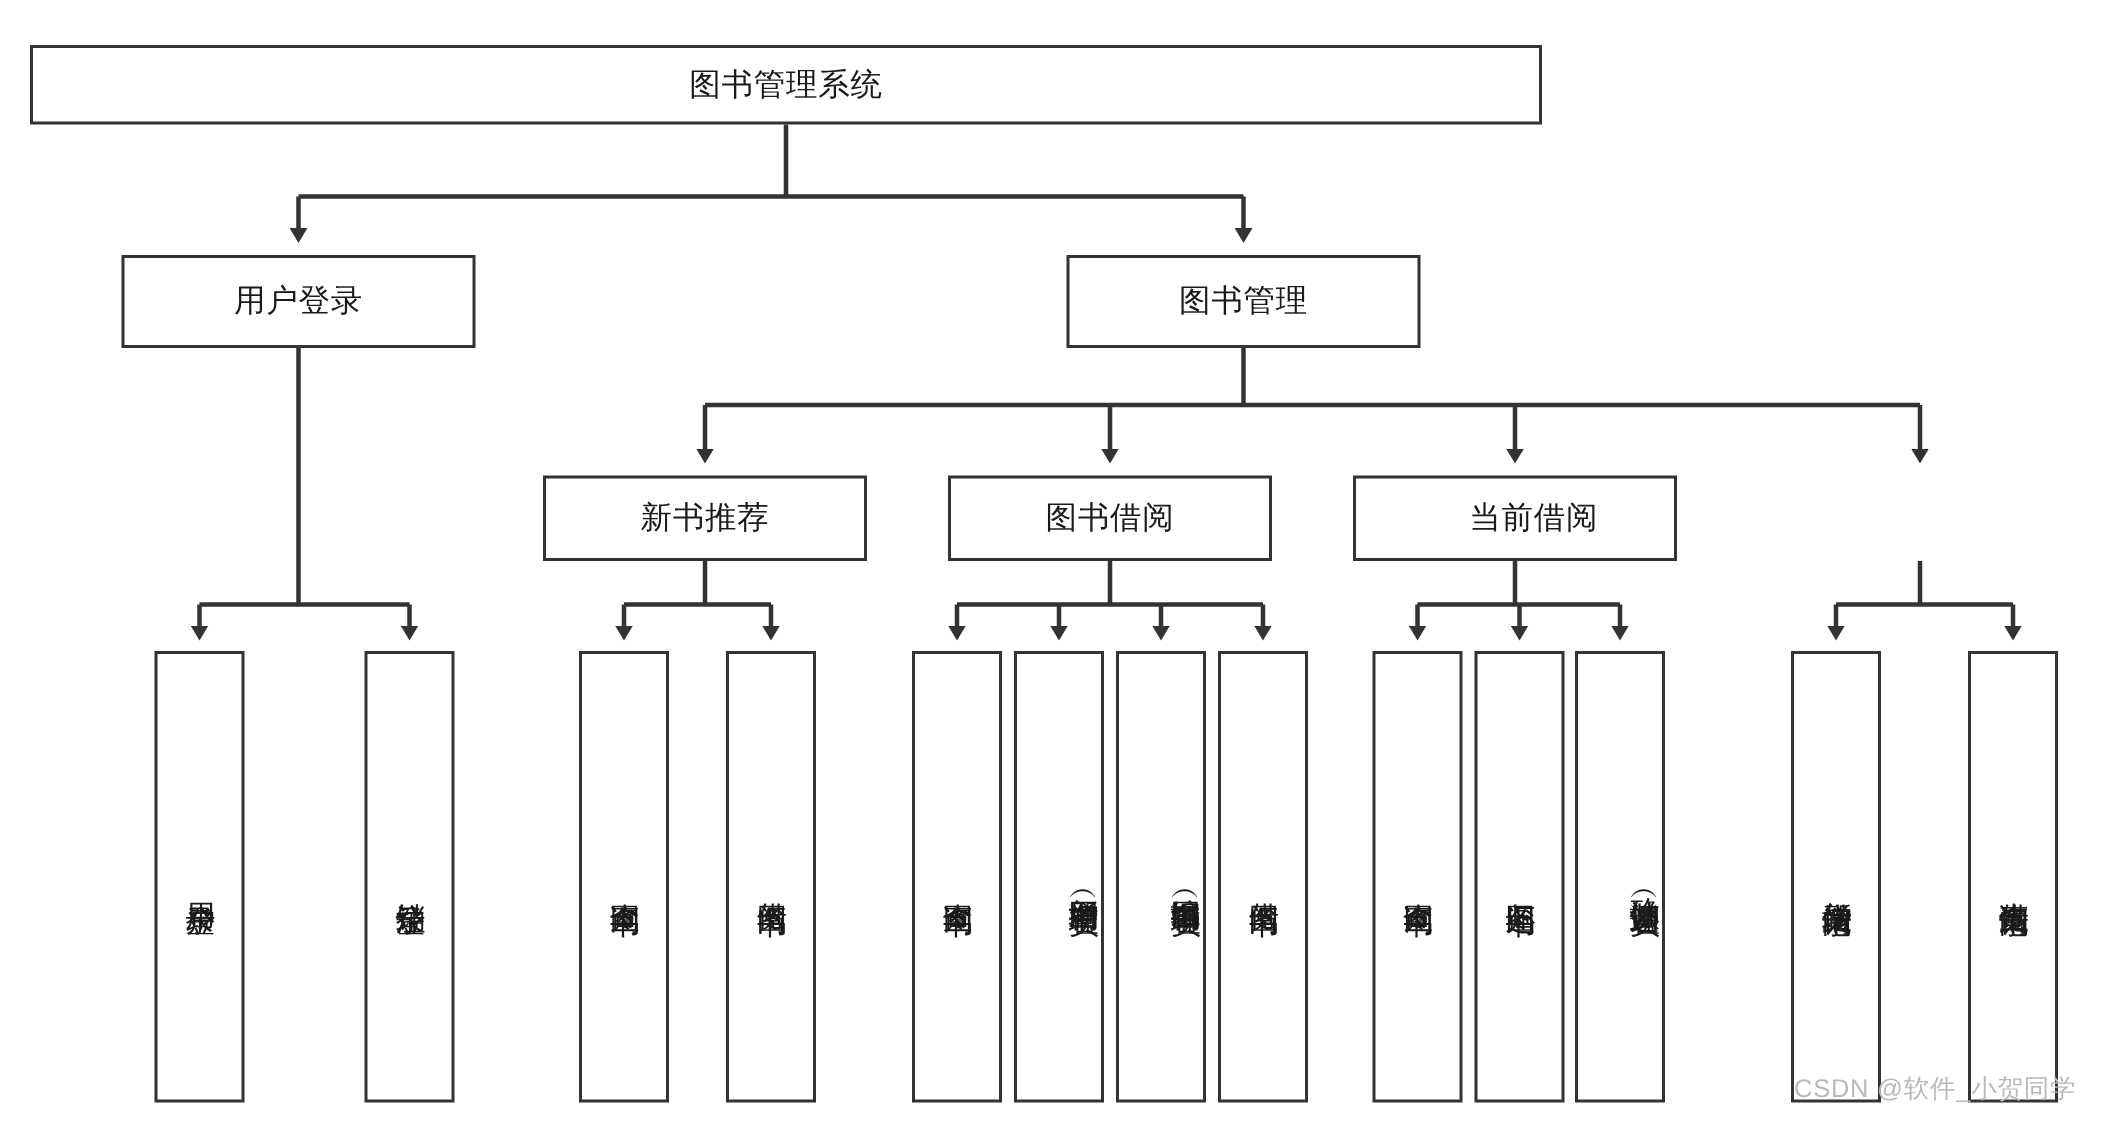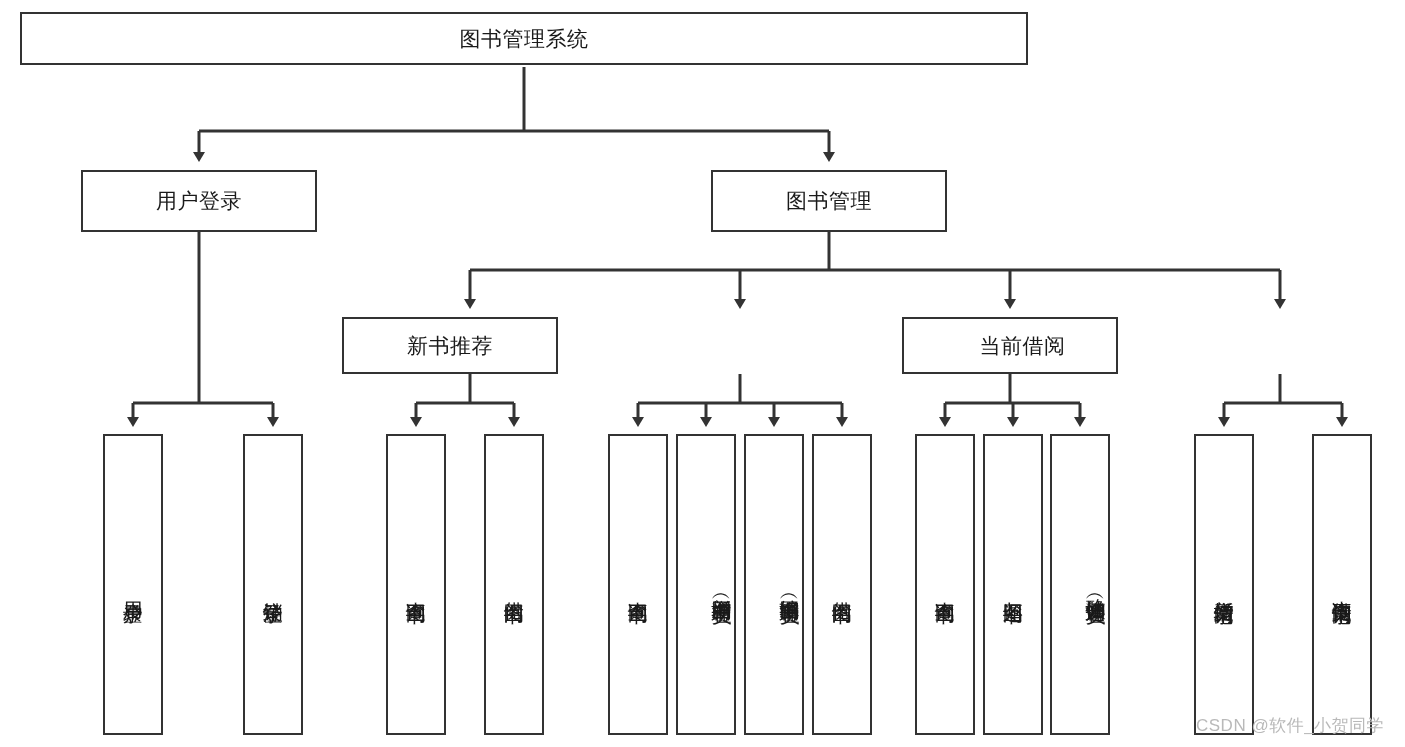--- a/index.html
+++ b/index.html
@@ -115,33 +115,36 @@
       <path d="M1013,403 L1013,418" marker-end="url(#arrow)"></path>
       <path d="M1080,403 L1080,418" marker-end="url(#arrow)"></path>
 
       <path d="M1280,374 L1280,403"></path>
       <path d="M1224,403 L1342,403"></path>
       <path d="M1224,403 L1224,418" marker-end="url(#arrow)"></path>
       <path d="M1342,403 L1342,418" marker-end="url(#arrow)"></path>
     </g>
   </svg>
 
-  <div class="node horiz" style="left:20px; top:12px; width:1008px; height:53px;">
+  <div class="node horiz" style="left:20px; top:30px; width:1008px; height:53px;">
     <span class="node-label">图书管理系统</span>
   </div>
 
   <div class="node horiz" style="left:81px; top:170px; width:236px; height:62px;">
     <span class="node-label">用户登录</span>
   </div>
   <div class="node horiz" style="left:711px; top:170px; width:236px; height:62px;text-align:right;">
     <span class="node-label">图书管理</span>
   </div>
 
-  <div class="node horiz" style="left:342px; top:317px; width:216px; height:57px;">
+  <div class="node horiz" style="left:362px; top:317px; width:216px; height:57px;">
     <span class="node-label">新书推荐</span>
+  </div>
+  <div class="node horiz" style="left:632px; top:317px; width:216px; height:57px;">
+    <span class="node-label">图书借阅</span>
   </div>
   <div class="node horiz" style="left:902px; top:317px; width:216px; height:57px;padding-left:25px;">
     <span class="node-label">当前借阅</span>
   </div>
 
   <div class="node vert" style="left:103px; top:434px; width:60px; height:301px; align-items:center;">
     <span class="node-label">用户登录</span>
   </div>
   <div class="node vert" style="left:243px; top:434px; width:60px; height:301px; align-items:center;">
     <span class="node-label">注销登录</span>

